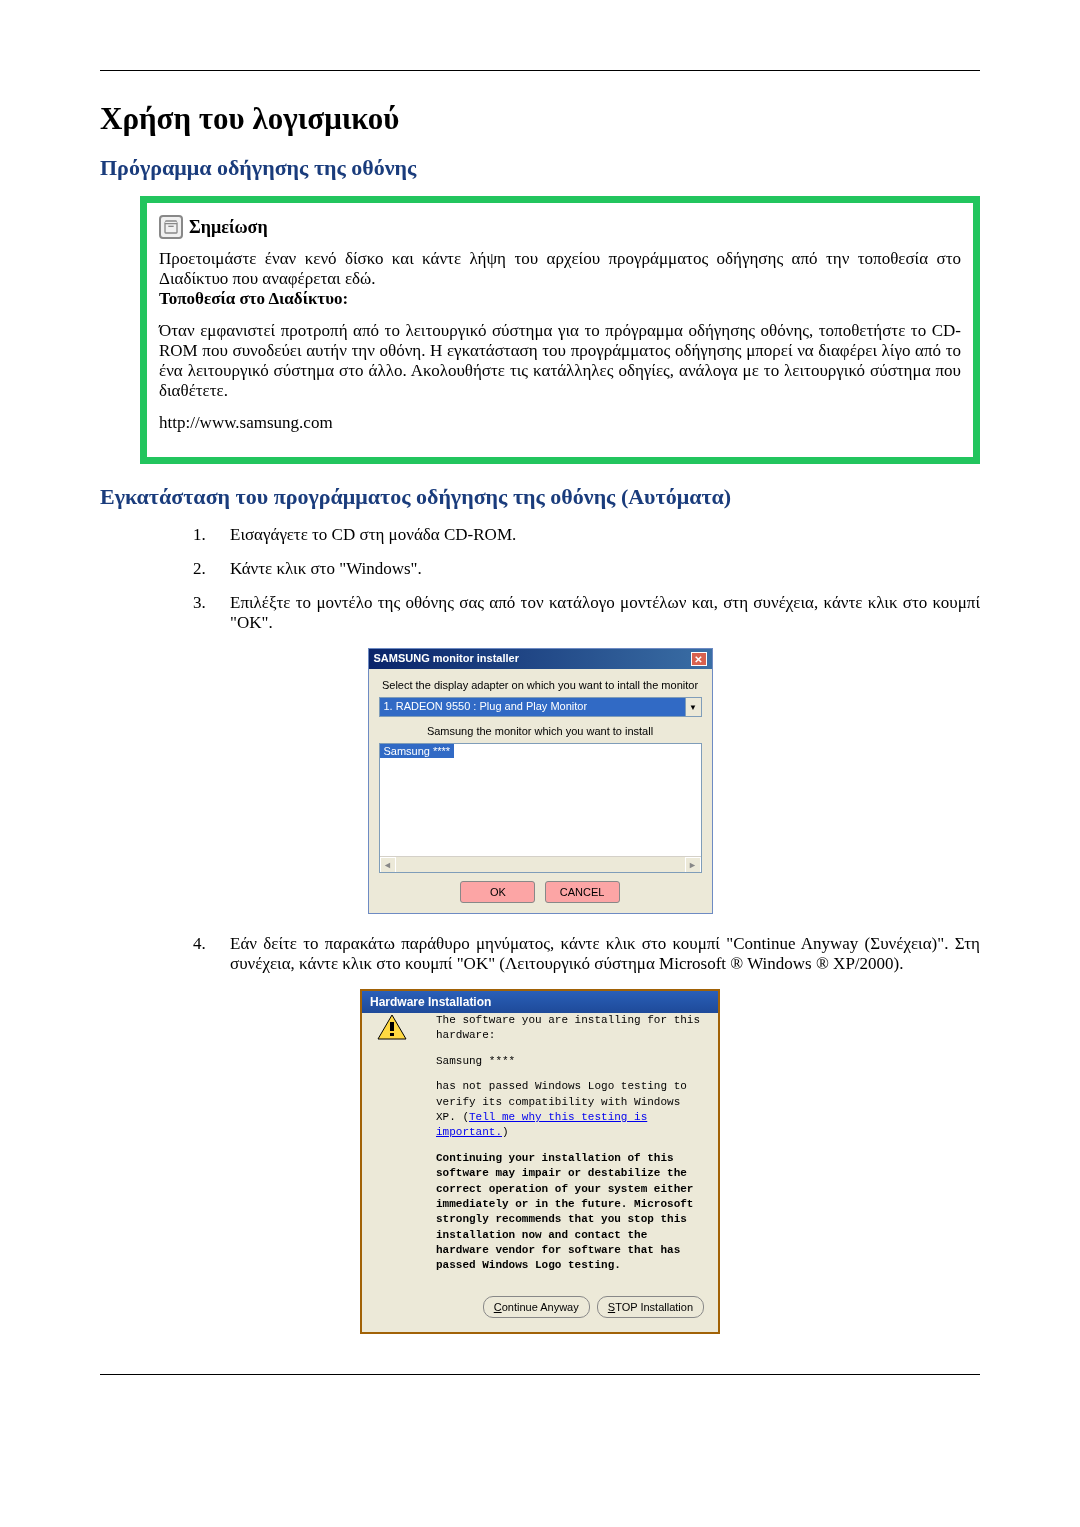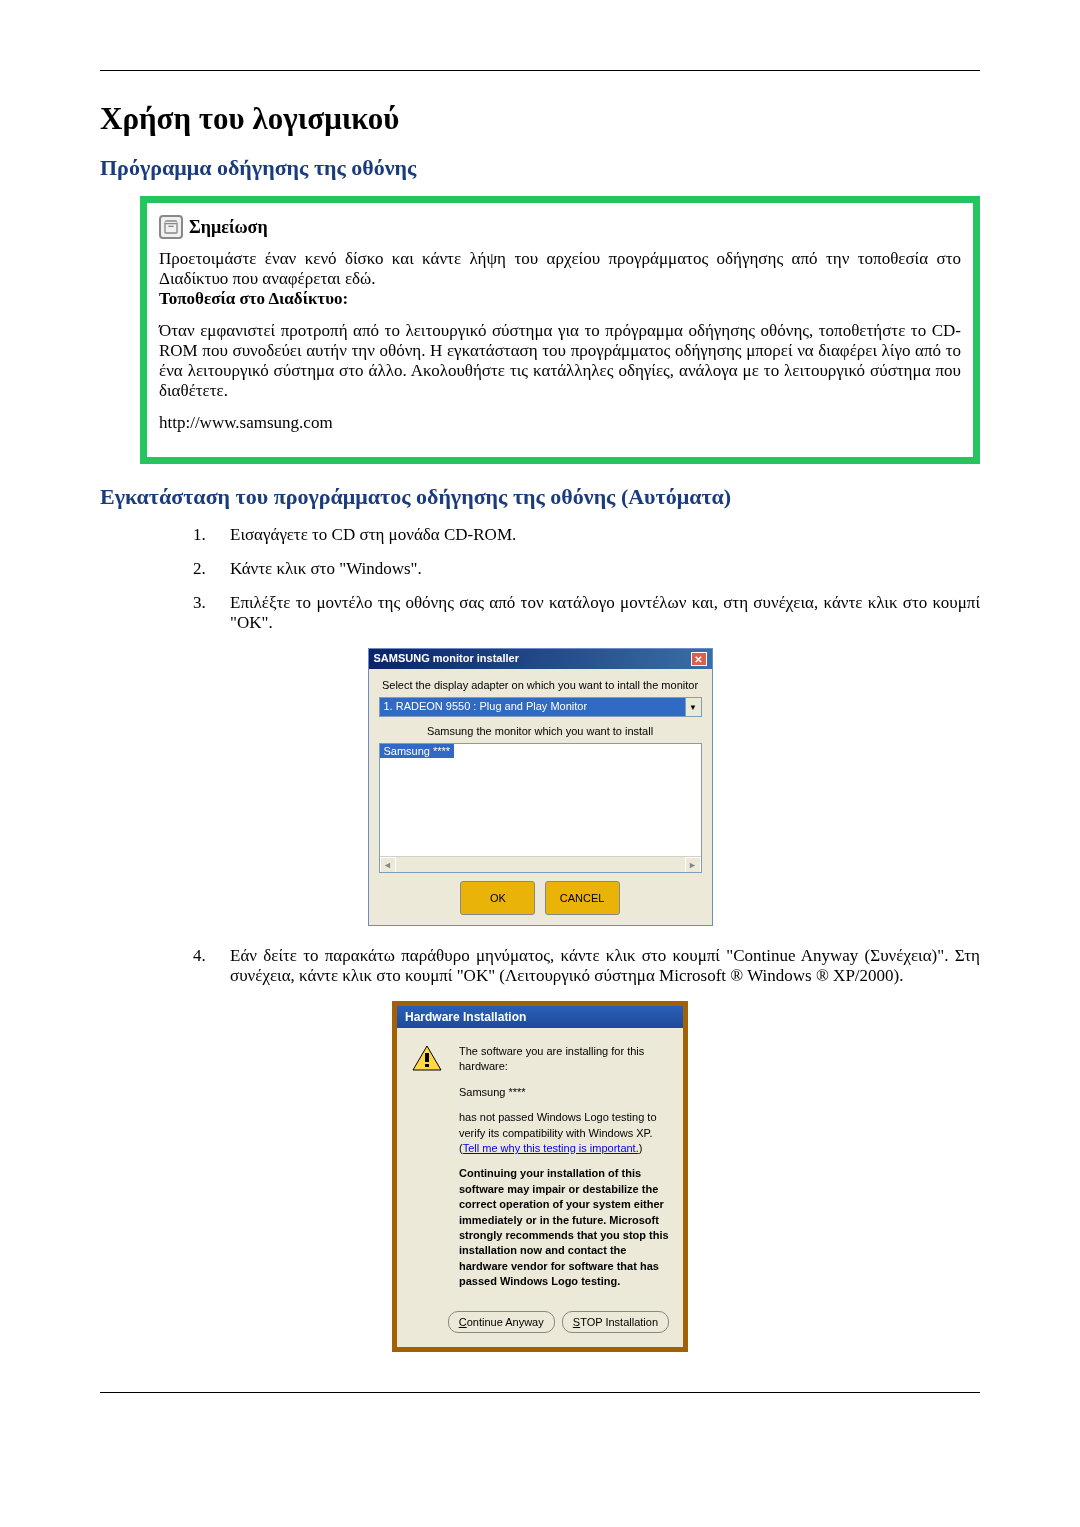--- a/index.html
+++ b/index.html
@@ -184,47 +184,48 @@
       align-items: center;
       justify-content: center;
       font-size: 9px;
       color: #888;
     }
     .installer-buttons {
       text-align: center;
     }
     .installer-btn {
       width: 75px;
-      height: 34px;
-      background: #eab308;
+      height: 22px;
+      background: #fca5a5;
       border: 1px solid #888;
       border-radius: 3px;
       font-size: 11px;
       margin: 0 3px;
       cursor: pointer;
     }
     .hardware-dialog {
-      width: 296px;
+      width: 360px;
       margin: 15px auto 0;
-      border: 5px solid #a16207;
+      border: 2px solid #a16207;
       background: #ece9d8;
       font-family: Tahoma, sans-serif;
       font-size: 11px;
     }
     .hardware-title {
       background: linear-gradient(to bottom, #2a5fb8, #1e4a99);
       color: #fff;
       padding: 4px 8px;
       font-weight: bold;
       font-size: 12px;
     }
     .hardware-content {
-      padding: 16px 14px 12px;
-      display: flex;
-      gap: 16px;
+      padding: 0 14px 12px;
+      display: flex;
+      gap: 28px;
+      font-family: Liberation Mono, monospace;
     }
     .warning-icon {
       width: 32px;
       height: 28px;
       flex-shrink: 0;
     }
     .hardware-text {
       flex: 1;
       font-size: 11px;
       line-height: 1.4;

